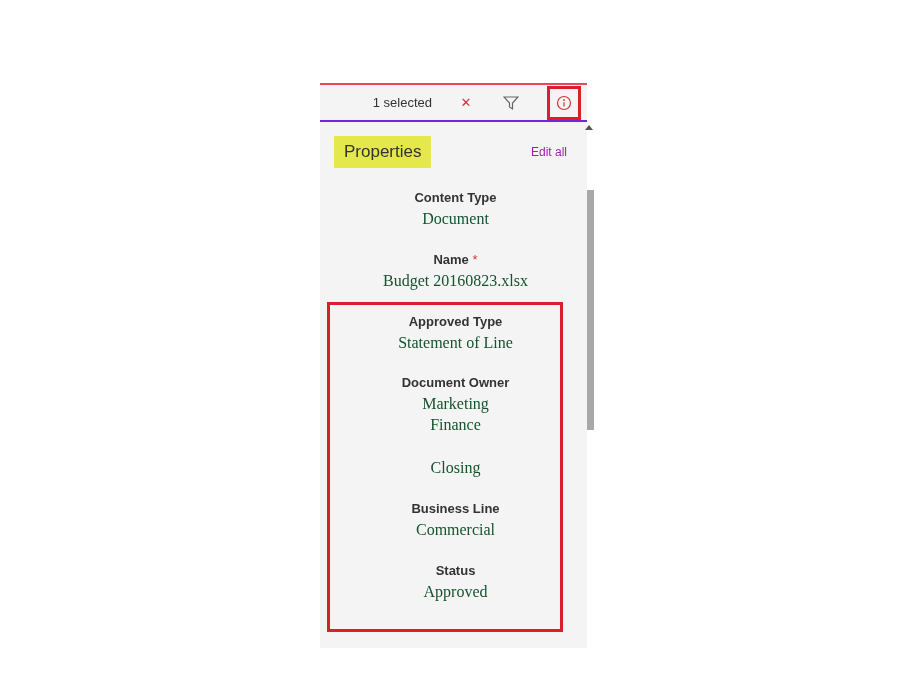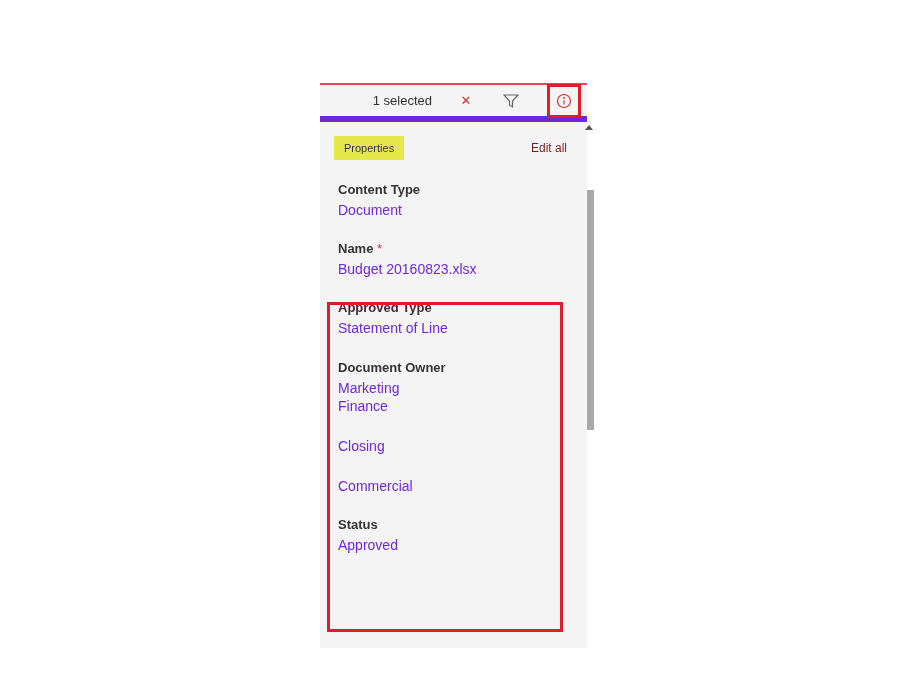--- a/index.html
+++ b/index.html
@@ -18,21 +18,21 @@
       height: 565px;
       background: #f4f4f4;
       border-top: 2px solid #e74856;
     }
     .toolbar {
       height: 37px;
       display: flex;
       align-items: center;
       justify-content: flex-end;
       padding: 0 8px;
-      border-bottom: 6px solid #6d28d9;
+      border-bottom: 2px solid #6d28d9;
       gap: 21px;
     }
     .selected-text {
       font-size: 13px;
       color: #333;
       margin-right: 4px;
     }
     .close-x {
       color: #d13438;
       font-size: 13px;
@@ -63,48 +63,50 @@
     }
     .header-row {
       display: flex;
       justify-content: space-between;
       align-items: center;
       margin-bottom: 22px;
     }
     .properties-title {
       background: #e4e84a;
       padding: 6px 10px;
-      font-size: 11px;
+      font-size: 17px;
       color: #333;
       font-weight: 400;
     }
     .edit-all {
-      color: #7f1d1d;
+      color: #a21caf;
       font-size: 12px;
       cursor: pointer;
       margin-right: 6px;
     }
     .field {
       margin-bottom: 22px;
       padding-left: 4px;
+      text-align: center;
     }
     .field-label {
       font-size: 13px;
       font-weight: 600;
       color: #333;
       margin-bottom: 4px;
     }
     .field-label .req {
       color: #d13438;
       font-weight: 400;
     }
     .field-value {
-      font-size: 14px;
-      color: #6d28d9;
+      font-size: 16px;
+      color: #14532d;
       line-height: 1.3;
+      font-family: Liberation Serif, serif;
     }
     .red-box {
       position: absolute;
       border: 3px solid #d9202a;
       pointer-events: none;
     }
     .red-box-main {
       left: 7px;
       top: 180px;
       width: 236px;
@@ -179,20 +181,21 @@
         <div class="field-label"><span>Document Owner</span></div>
         <div class="field-value" style="white-space:pre-line;">Marketing
 Finance</div>
       </div>
 
       <div class="field">
         <div class="field-value">Closing</div>
       </div>
 
       <div class="field">
+        <div class="field-label"><span>Business Line</span></div>
         <div class="field-value">Commercial</div>
       </div>
 
       <div class="field" style="margin-bottom:18px;">
         <div class="field-label"><span>Status</span></div>
         <div class="field-value">Approved</div>
       </div>
     </div>
 
     <div class="red-box red-box-main"></div>

